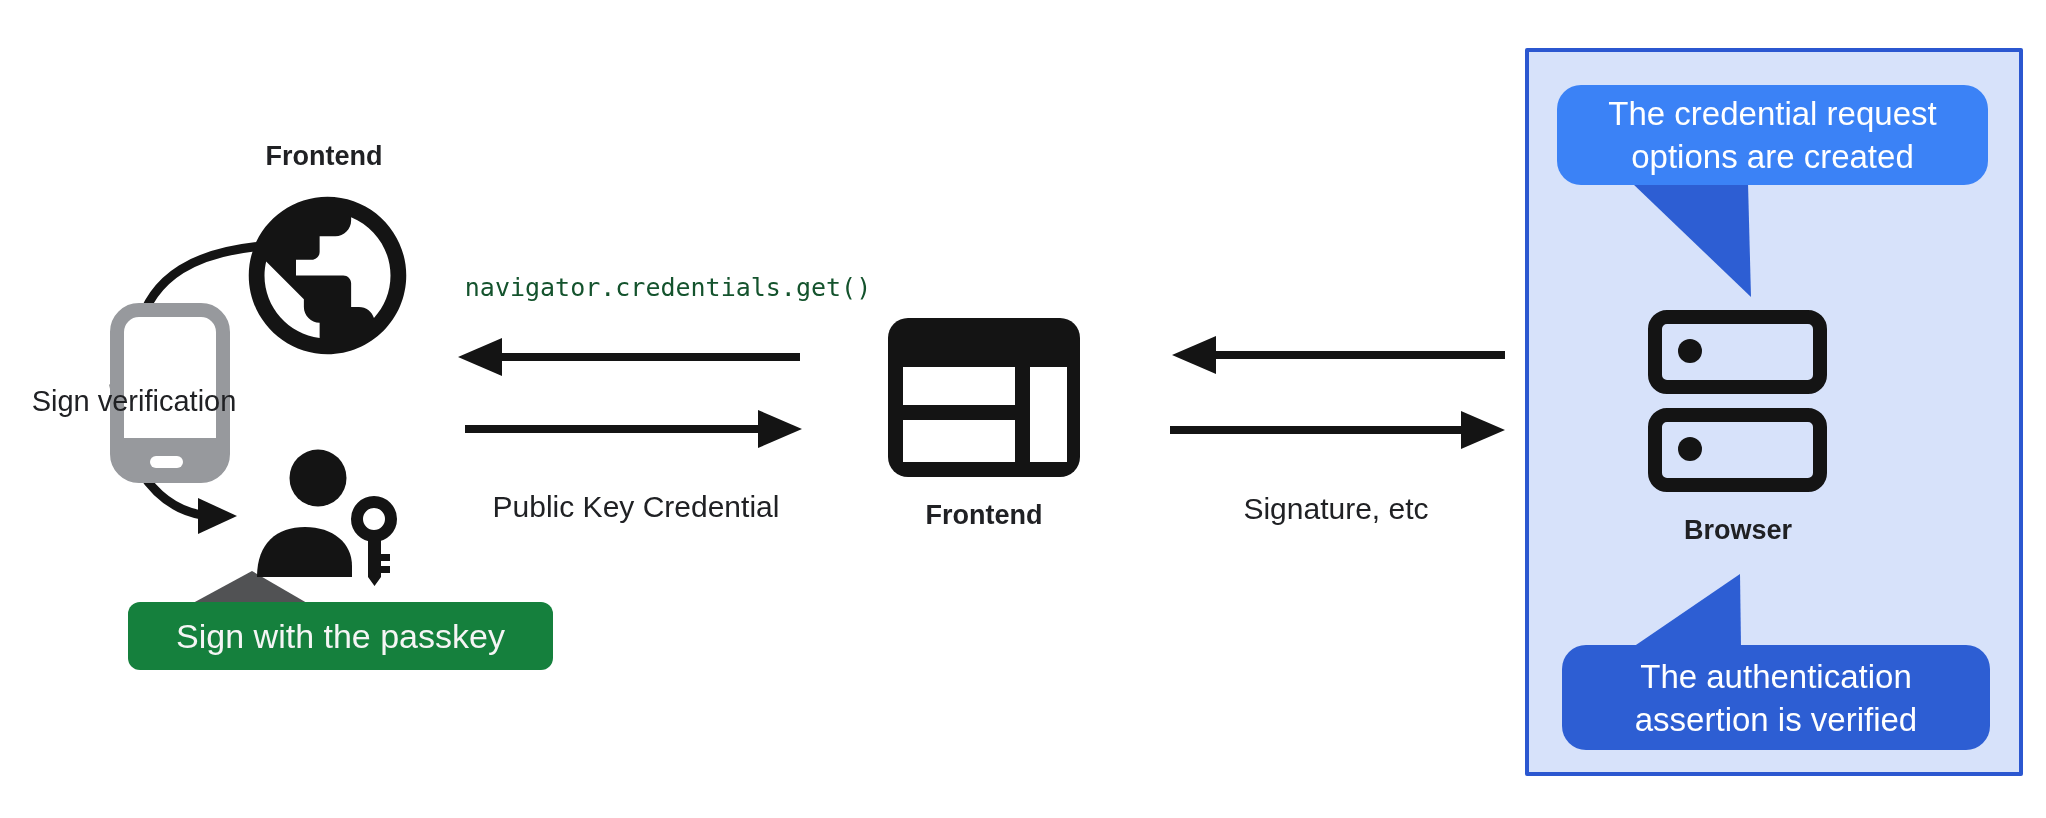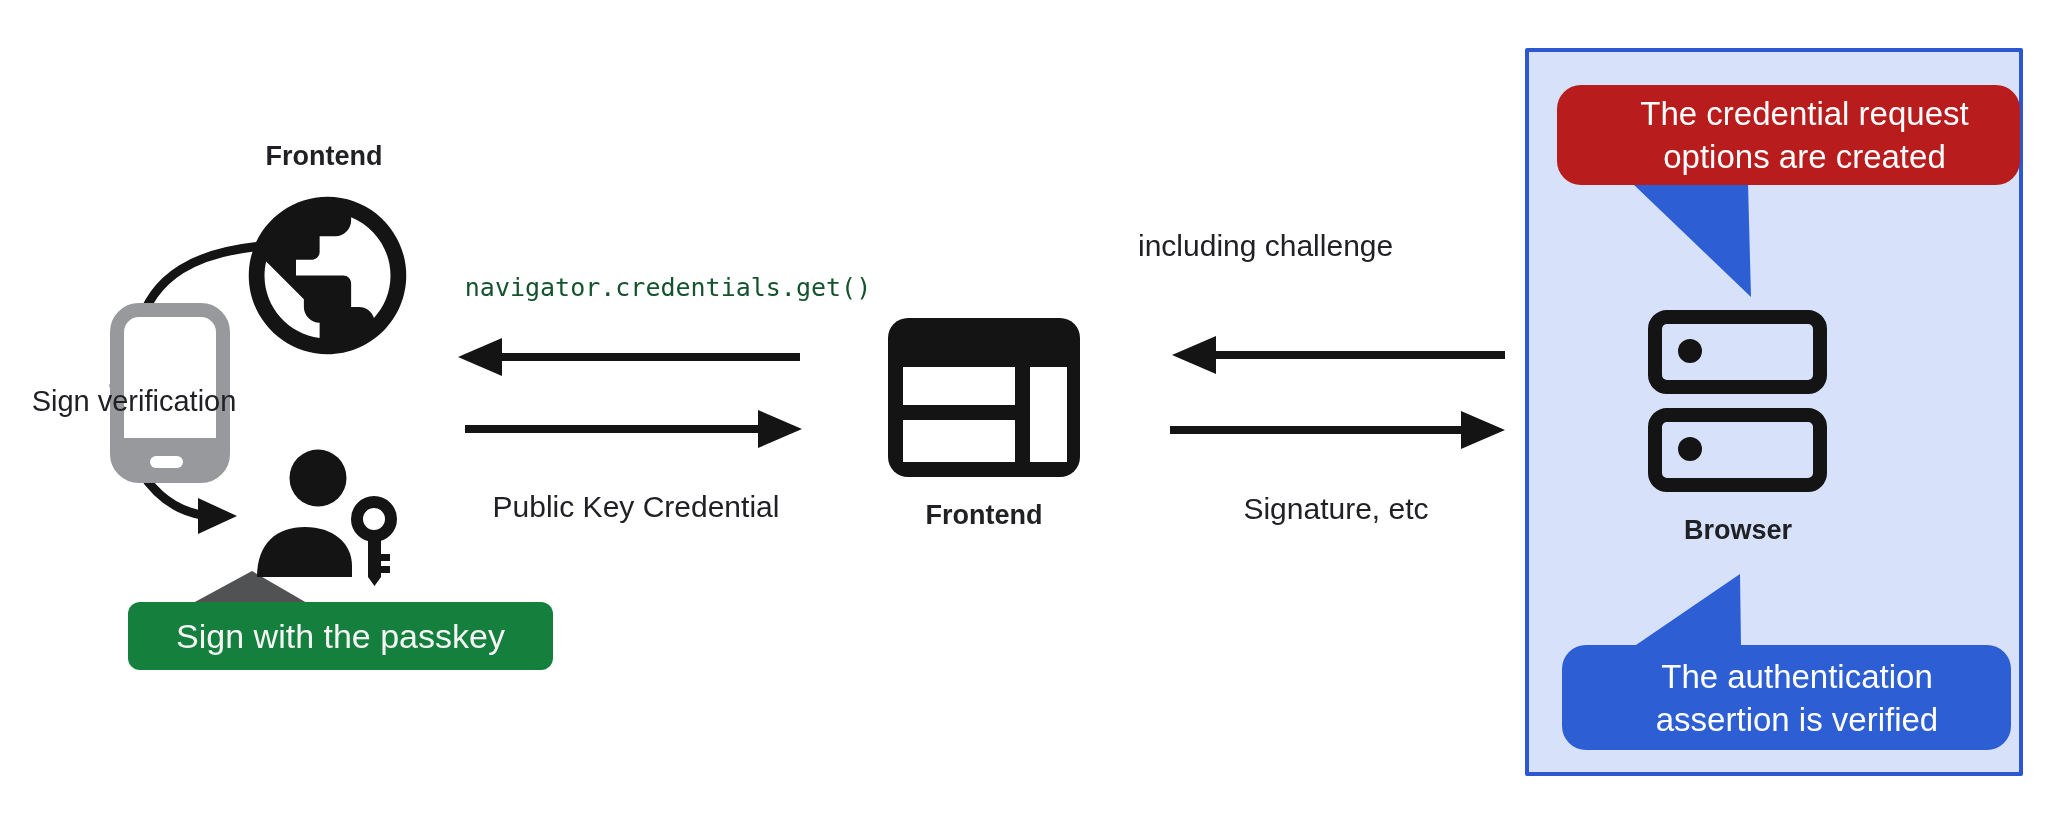--- a/index.html
+++ b/index.html
@@ -18,21 +18,21 @@
   .panel{
     position:absolute;left:1525px;top:48px;width:498px;height:728px;
     box-sizing:border-box;border:4px solid #2b57d0;background:#d7e2fa;z-index:0;border-radius:2px;
   }
   .bubble{
     position:absolute;z-index:2;background:#2d5ed3;border-radius:24px;
     display:flex;flex-direction:column;align-items:center;justify-content:center;
     color:#ffffff;font-size:33px;line-height:43px;text-align:center;
   }
   .bubble-top{left:1557px;top:85px;width:431px;height:100px;}
-  .bubble-bottom{left:1562px;top:645px;width:428px;height:105px;padding-left:21px;}
+  .bubble-bottom{left:1562px;top:645px;width:428px;height:105px;}
   .tooltip{
     position:absolute;left:128px;top:602px;width:425px;height:68px;z-index:2;
     background:#515254;border-radius:12px;display:flex;align-items:center;justify-content:center;
     color:#f5f5f5;font-size:34px;
   }
 </style>
 </head>
 <body>
 
 <div class="stage">
@@ -119,26 +119,25 @@
     <span>Sign with the passkey</span>
   </div>
 
   <div class="label center code" style="left:448px;top:273px;width:440px;">navigator.credentials.get()</div>
 
   <div class="label center lbl-30" style="left:436px;top:486px;width:400px;">Public Key Credential</div>
 
   <div class="label center bold lbl-27" style="left:886px;top:500px;width:196px;">Frontend</div>
 
   <div class="label lbl-30" style="left:1138px;top:225px;width:400px;">
-    <span style="display:block;">including challenge</span>
   </div>
 
   <div class="label center lbl-30" style="left:1186px;top:488px;width:300px;">Signature, etc</div>
 
-  <div class="bubble bubble-top" style="background: #b91c1c; padding-left: 32px;">
+  <div class="bubble bubble-top" style="background: #3b82f6;">
     <span>The credential request</span>
     <span>options are created</span>
   </div>
 
   <div class="label center bold lbl-27" style="left:1638px;top:515px;width:200px;">Browser</div>
 
   <div class="bubble bubble-bottom" style="background: rgb(45, 94, 211);">
     <span>The authentication</span>
     <span>assertion is verified</span>
   </div>

